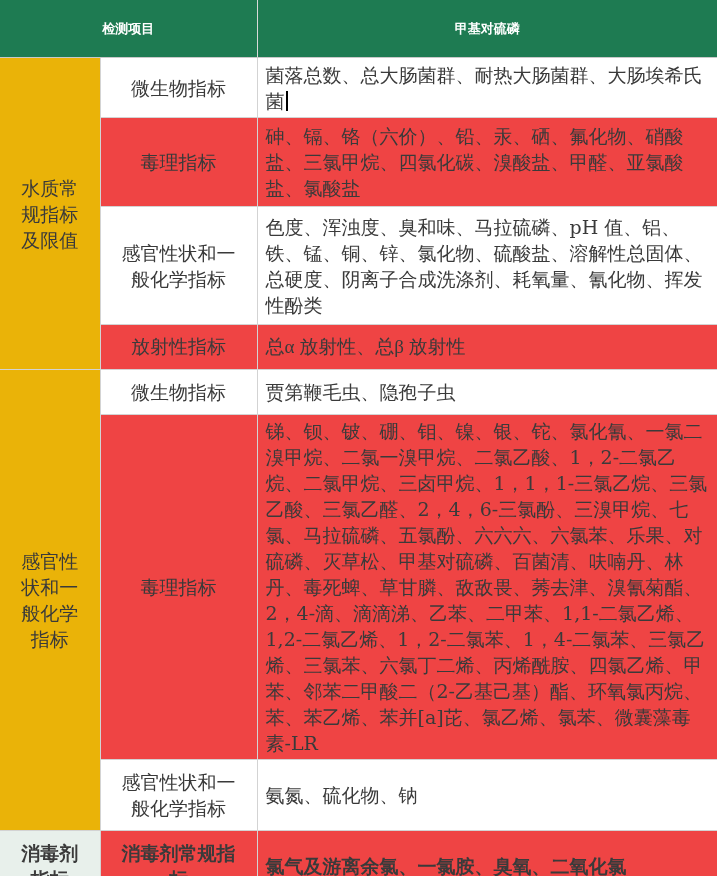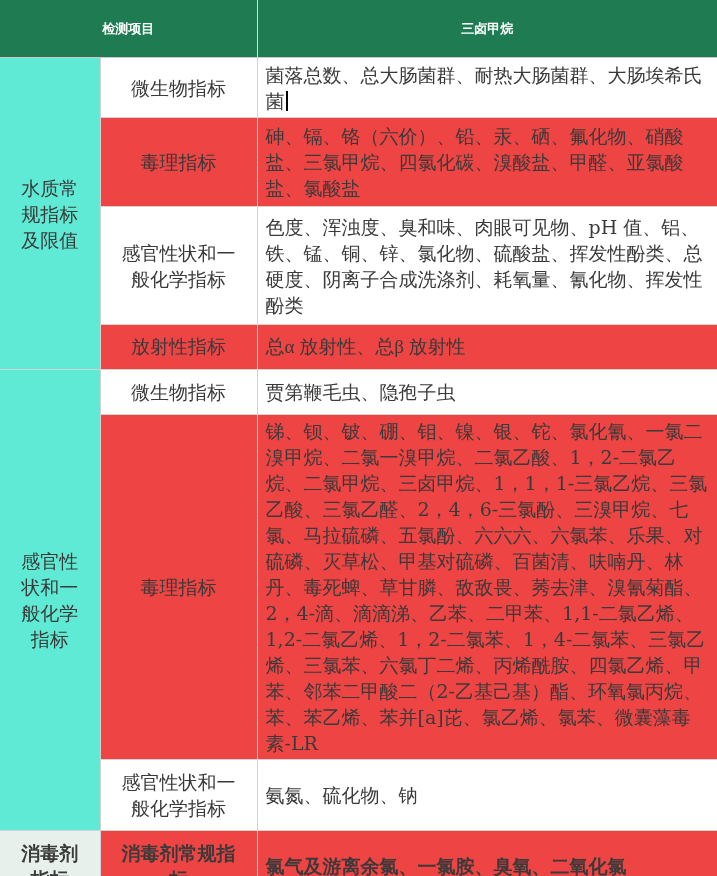--- a/index.html
+++ b/index.html
@@ -41,21 +41,21 @@
     border: 1px solid #d3d3d3;
     vertical-align: middle;
     padding: 0;
   }
   
   td.group-cell, tr > td:first-child { border-left: none; }
   td.content-cell { border-right: none; }
 
   td.group-cell {
     text-align: center;
-    background: #5eead4;
+    background: #eab308;
     padding: 0 20px;
   }
   td.group-cell.shaded { background: #e8f0eb; }
 
   td.category-cell {
     text-align: center;
     padding: 9px 14px;
   }
   td.content-cell {
     text-align: left;
@@ -95,21 +95,21 @@
       <col class="c1">
       <col class="c2">
       <col class="c3">
     </colgroup>
   <thead>
     <tr>
       <th colspan="2" class="th-left">
         <span>检测项目</span>
       </th>
       <th>
-        <span>三卤甲烷</span>
+        <span>甲基对硫磷</span>
       </th>
     </tr>
   </thead>
   <tbody>
 
     <tr class="row-white h-r1">
       <td rowspan="4" class="group-cell">
         <span>水质常规指标及限值</span>
       </td>
       <td class="category-cell">
@@ -125,21 +125,21 @@
       </td>
       <td class="content-cell">
         <span>砷、镉、铬（六价）、铅、汞、硒、氟化物、硝酸盐、三氯甲烷、四氯化碳、溴酸盐、甲醛、亚氯酸盐、氯酸盐</span>
       </td>
     </tr>
     <tr class="row-white h-r3">
       <td class="category-cell">
         <span>感官性状和一般化学指标</span>
       </td>
       <td class="content-cell">
-        <span>色度、浑浊度、臭和味、肉眼可见物、pH 值、铝、铁、锰、铜、锌、氯化物、硫酸盐、挥发性酚类、总硬度、阴离子合成洗涤剂、耗氧量、氰化物、挥发性酚类</span>
+        <span>色度、浑浊度、臭和味、马拉硫磷、pH 值、铝、铁、锰、铜、锌、氯化物、硫酸盐、溶解性总固体、总硬度、阴离子合成洗涤剂、耗氧量、氰化物、挥发性酚类</span>
       </td>
     </tr>
     <tr class="row-shade h-r4">
       <td class="category-cell">
         <span>放射性指标</span>
       </td>
       <td class="content-cell">
         <span>总α 放射性、总β 放射性</span>
       </td>
     </tr>

